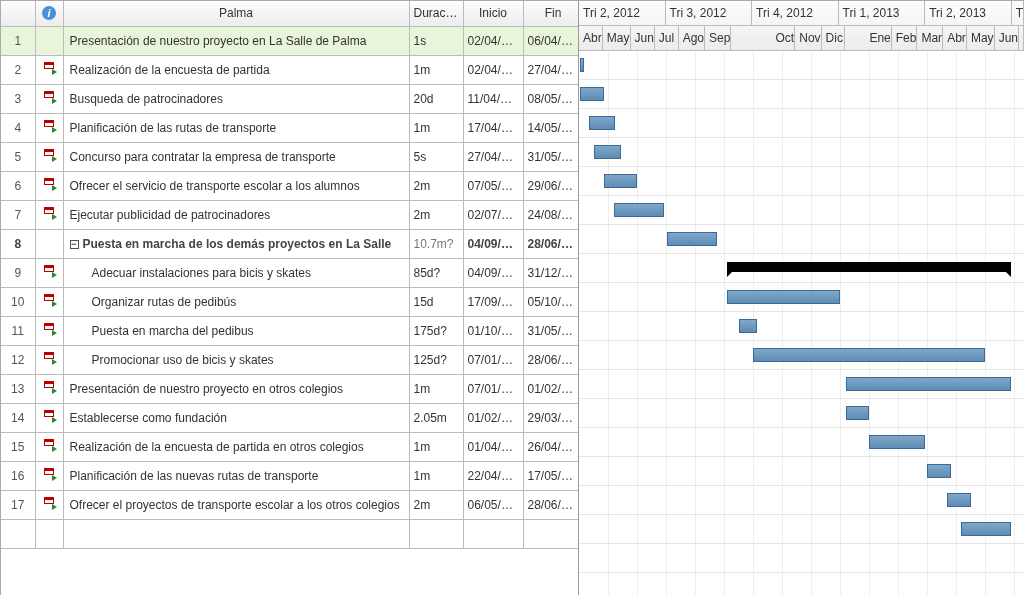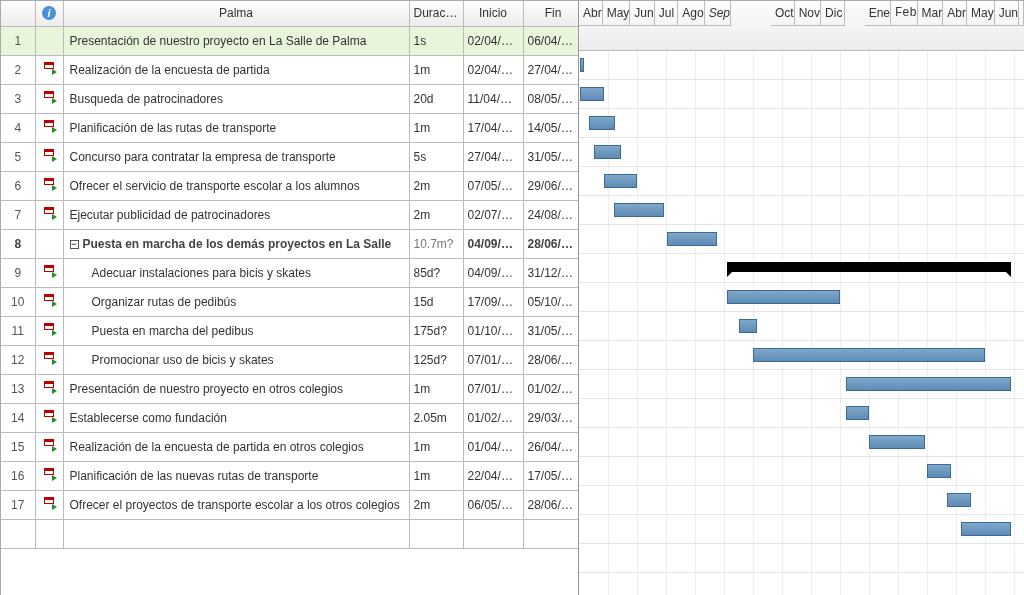--- a/index.html
+++ b/index.html
@@ -331,32 +331,40 @@
             <td></td>
             <td></td>
             <td></td>
           </tr>
         </tbody>
     </table>
   </div>
 
   <div class="right">
     <div class="gantt-header">
+      <div class="top-row" id="quarter-row">
+          <div class="gh-cell" style="width: 87px;">Tri 2, 2012</div>
+          <div class="gh-cell" style="width: 87px;">Tri 3, 2012</div>
+          <div class="gh-cell" style="width: 87px;">Tri 4, 2012</div>
+          <div class="gh-cell" style="width: 87px;">Tri 1, 2013</div>
+          <div class="gh-cell" style="width: 87px;">Tri 2, 2013</div>
+          <div class="gh-cell" style="flex: 1 1 0%;">T</div>
+        </div>
       <div class="bot-row" id="month-row">
           <div class="gh-cell" style="width: 29px;">Abr</div>
           <div class="gh-cell" style="width: 29px;">May</div>
           <div class="gh-cell" style="width: 29px;">Jun</div>
           <div class="gh-cell" style="width: 29px;">Jul</div>
           <div class="gh-cell" style="width: 29px;">Ago</div>
-          <div class="gh-cell" style="width: 29px; font-style: italic;">Sep</div>
+          <div class="gh-cell" style="width: 29px;">Sep</div>
           <div class="gh-cell" style="width: 29px; margin-left: 40px;">Oct</div>
           <div class="gh-cell" style="width: 29px;">Nov</div>
           <div class="gh-cell" style="width: 29px;">Dic</div>
           <div class="gh-cell" style="width: 29px; margin-left: 20px;">Ene</div>
-          <div class="gh-cell" style="width: 29px; font-family: Liberation Mono, monospace;">Feb</div>
+          <div class="gh-cell" style="width: 29px;">Feb</div>
           <div class="gh-cell" style="width: 29px;">Mar</div>
           <div class="gh-cell" style="width: 29px;">Abr</div>
           <div class="gh-cell" style="width: 29px;">May</div>
           <div class="gh-cell" style="width: 29px;">Jun</div>
           <div class="gh-cell" style="flex: 1 1 0%;"></div>
         </div>
     </div>
     <div id="vlines">
         <div class="vline" style="left: 29px;"></div>
         <div class="vline" style="left: 58px;"></div>

